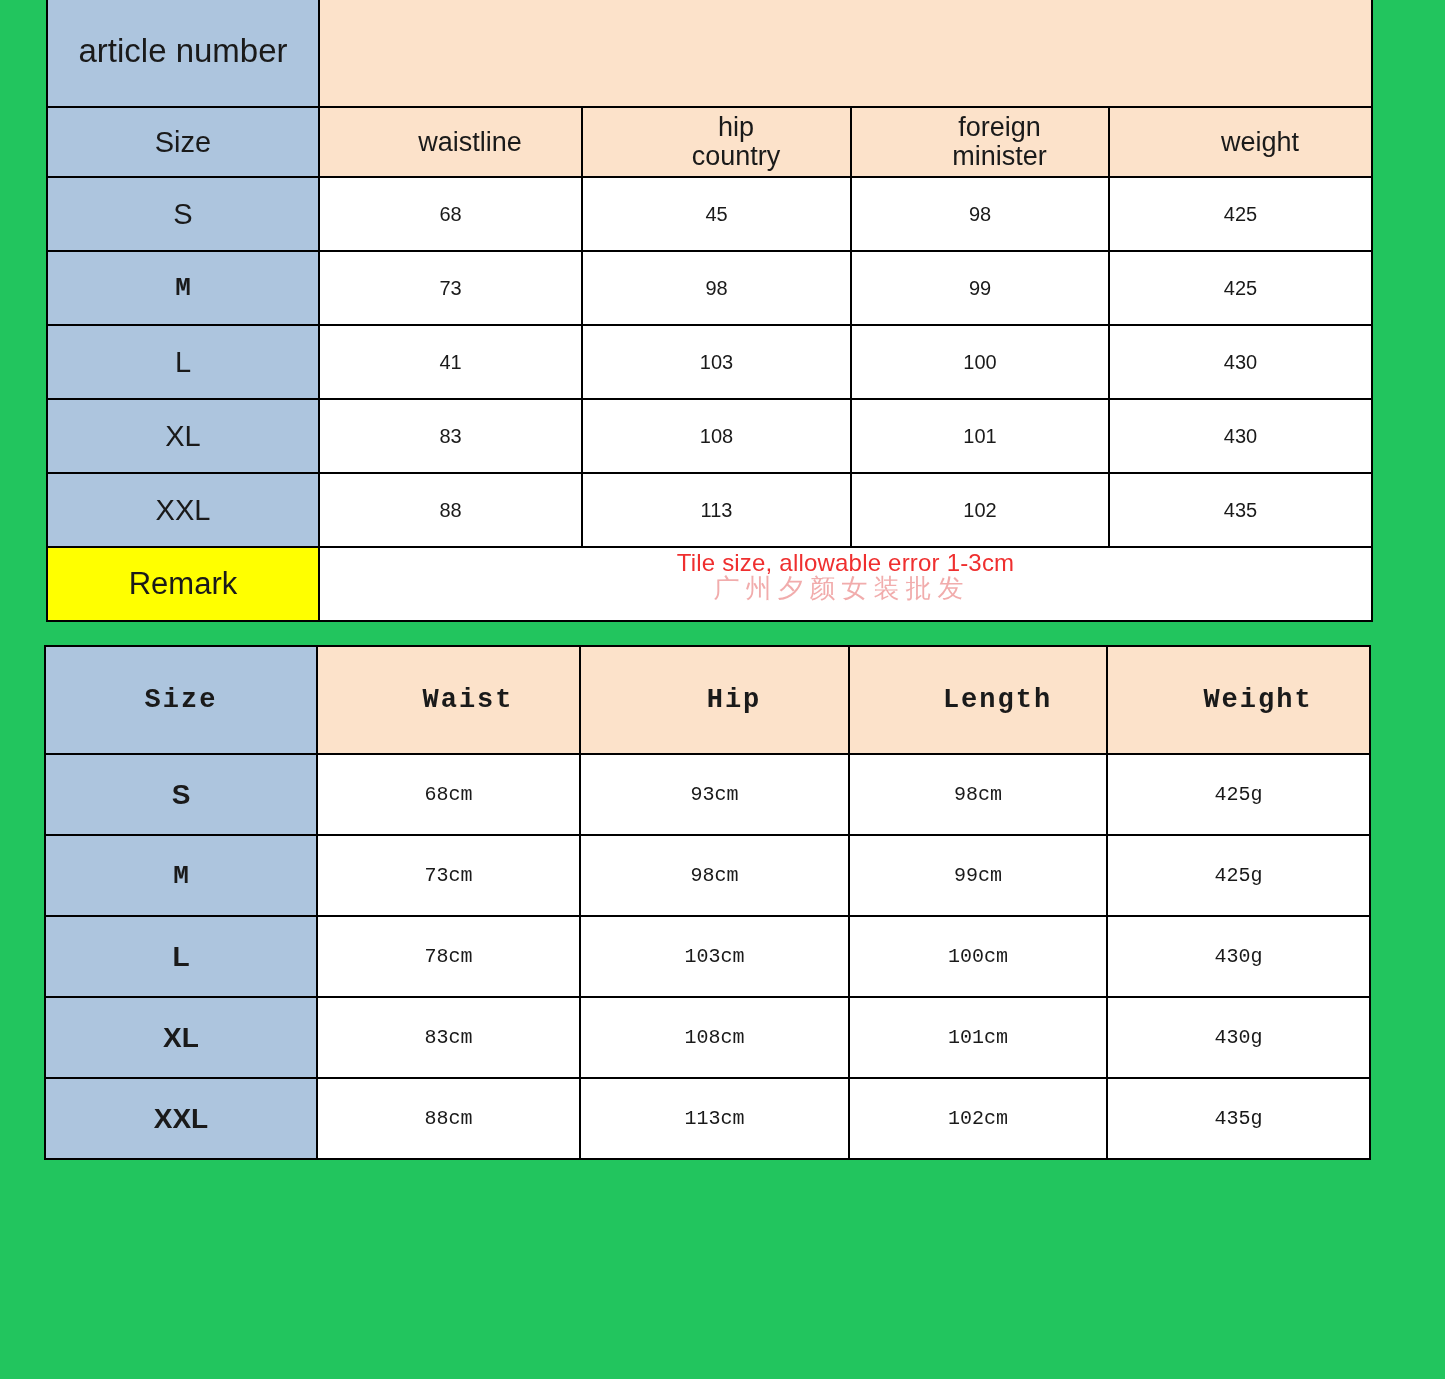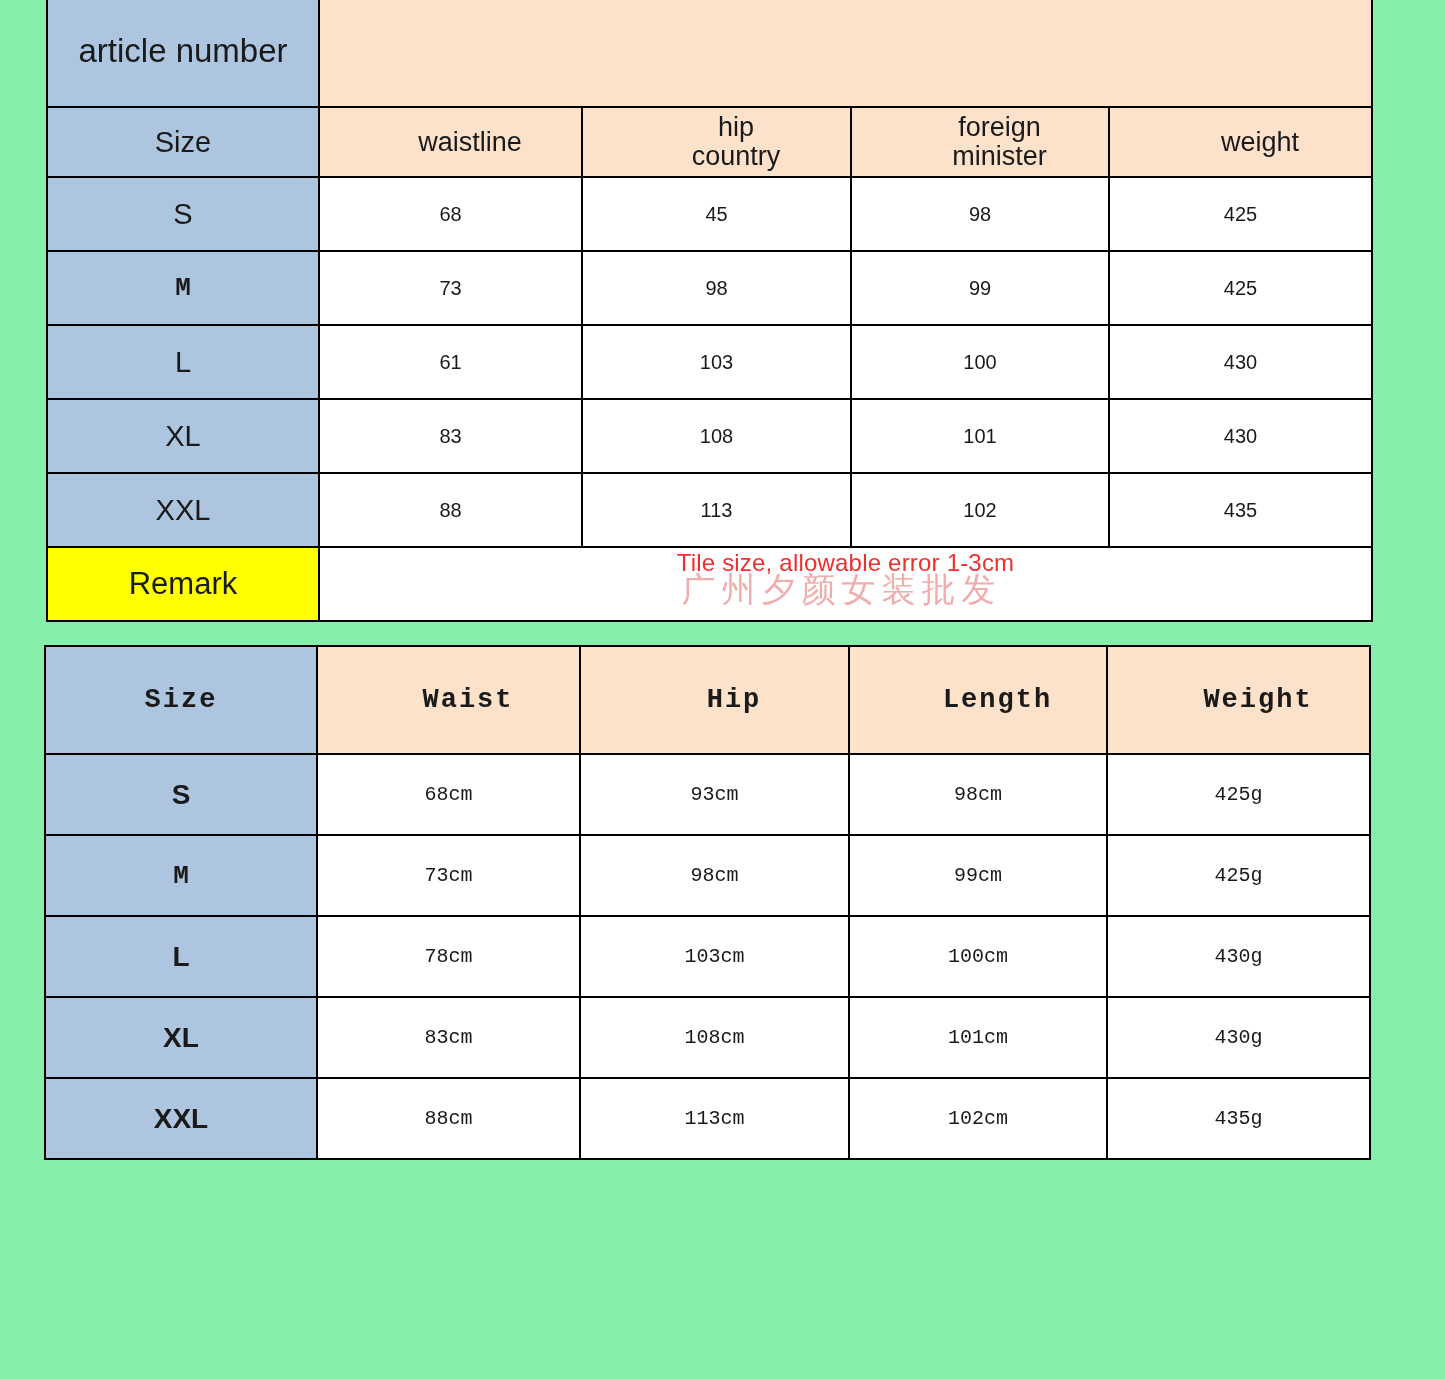--- a/index.html
+++ b/index.html
@@ -13,21 +13,21 @@
     font-family: "Liberation Sans", sans-serif;
     position: relative;
     overflow: hidden;
   }
   .sheet {
     position: absolute;
     left: 0;
     top: 0;
     width: 1445px;
     height: 1379px;
-    background: #86efac;
+    background: #22c55e;
   }
 
   
   .table-wrap {
     position: absolute;
   }
   #table1 { left: 46px; top: -6px; width: 1325px; }
   #table2 { left: 44px; top: 645px; width: 1327px; }
 
   table.size-table {
@@ -106,21 +106,21 @@
     letter-spacing: 0.2px;
   }
   .watermark {
     position: absolute;
     left: 0;
     right: 8px;
     top: 50%;
     transform: translateY(-38%);
     text-align: center;
     color: rgba(224, 70, 70, 0.45);
-    font-size: 34px;
+    font-size: 26px;
     font-family: "Liberation Serif", serif;
     letter-spacing: 6px;
     pointer-events: none;
   }
 
   
   #table2 td {
     font-family: "Liberation Mono", monospace;
   }
   #table2 .r-article td { height: 84px; }
@@ -200,21 +200,21 @@
         </tr>
         <tr class="r-data">
           <td class="shade-blue sz-m">M</td>
           <td>73</td>
           <td>98</td>
           <td>99</td>
           <td>425</td>
         </tr>
         <tr class="r-data">
           <td class="shade-blue sz">L</td>
-          <td>61</td>
+          <td>41</td>
           <td>103</td>
           <td>100</td>
           <td>430</td>
         </tr>
         <tr class="r-data">
           <td class="shade-blue sz">XL</td>
           <td>83</td>
           <td>108</td>
           <td>101</td>
           <td>430</td>

